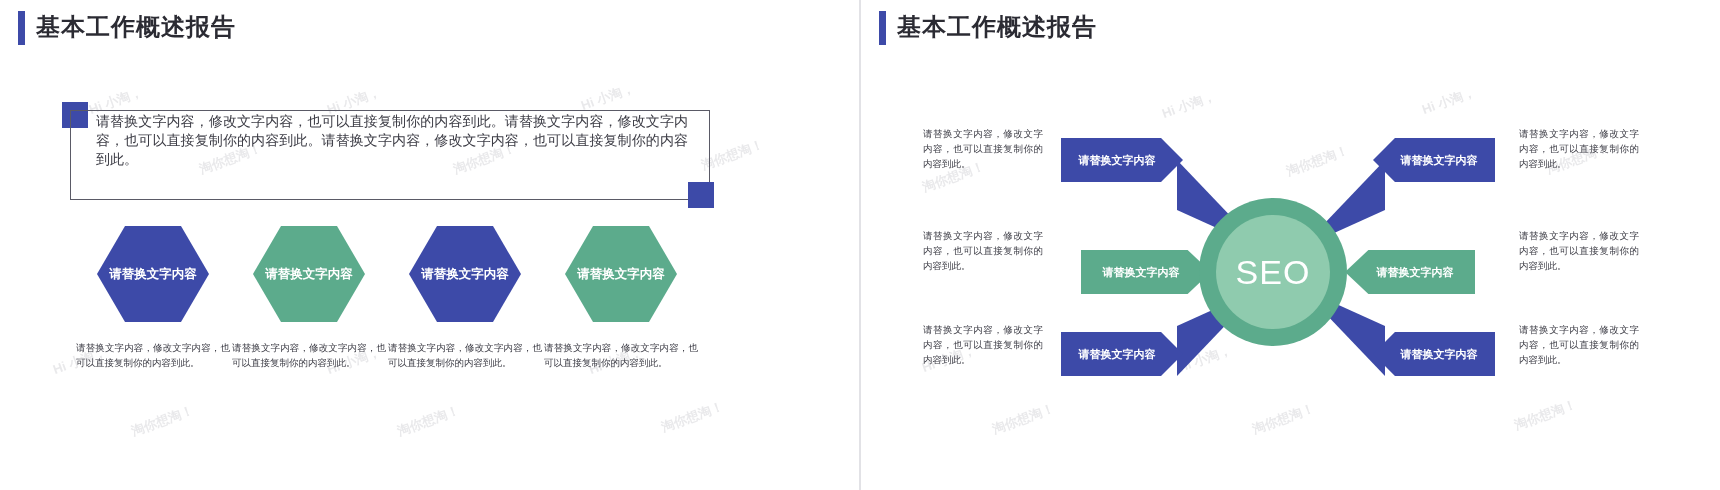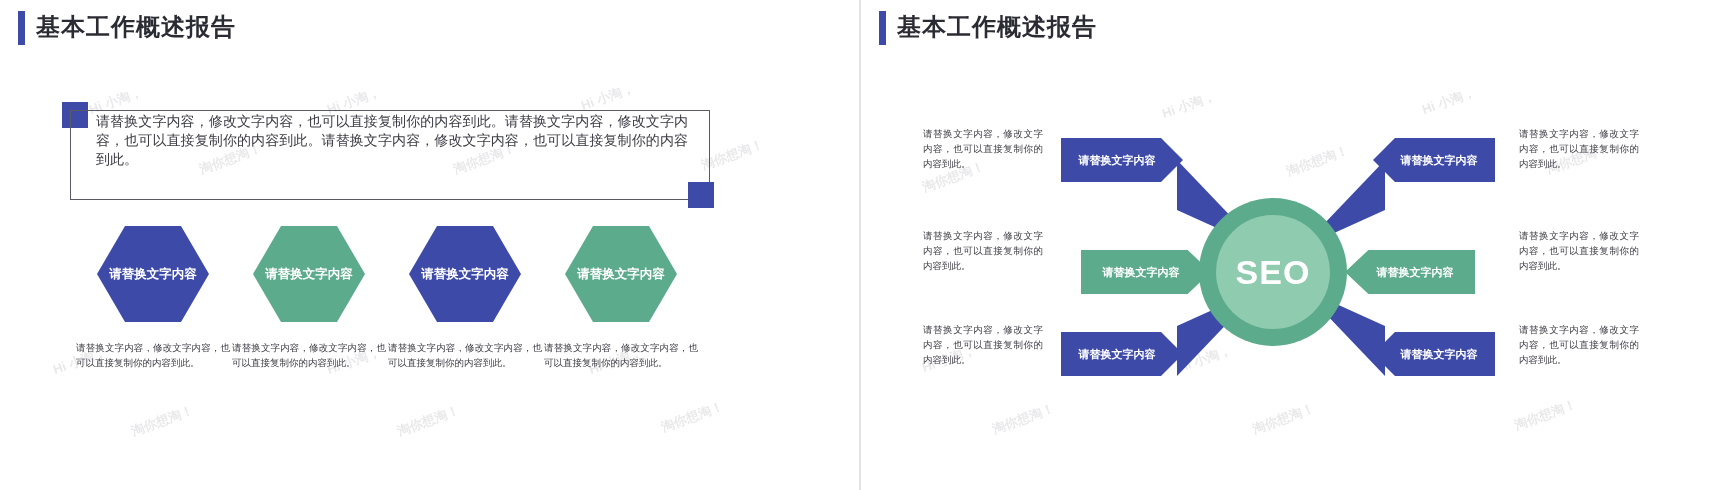--- a/index.html
+++ b/index.html
@@ -162,21 +162,21 @@
     height: 114px;
     border-radius: 50%;
     background: #8fcbae;
     display: flex;
     align-items: center;
     justify-content: center;
   }
   .seo-label {
     color: #ffffff;
     font-size: 34px;
-    font-weight: bold;
+    font-weight: normal;
     letter-spacing: 1px;
   }
 
   
   .chev {
     position: absolute;
     height: 44px;
     display: flex;
     align-items: center;
     justify-content: center;

